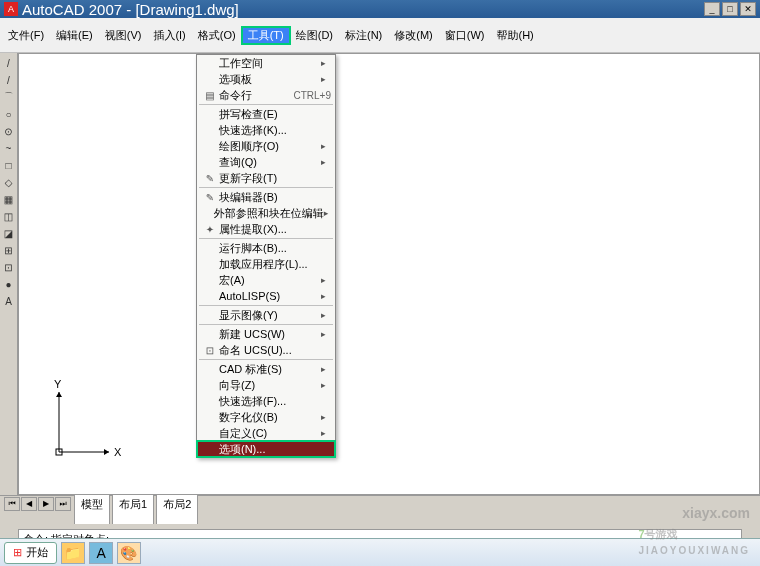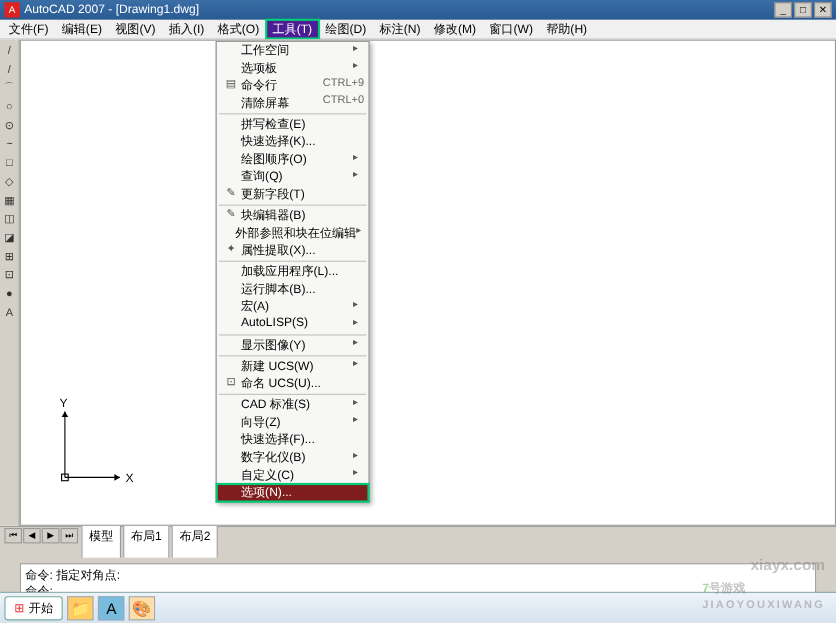--- a/index.html
+++ b/index.html
@@ -1,31 +1,31 @@
 <!DOCTYPE html>
 <html><head>
 <meta charset="utf-8">
 <style>
 *{margin:0;padding:0;box-sizing:border-box;font-family:"Microsoft YaHei","SimSun",sans-serif;font-size:11px}
 body{background:#d4d0c8;width:760px;height:566px;overflow:hidden;position:relative}
 .titlebar{height:18px;background:linear-gradient(to bottom,#3a6ea5,#285a94);color:#fff;display:flex;align-items:center;padding:0 4px}
 .titlebar .icon{width:14px;height:14px;background:#d22;margin-right:4px;display:inline-flex;align-items:center;justify-content:center;font-size:9px;color:#fff}
-.titlebar .title{flex:1;font-size:11px}
+.titlebar .title{flex:1;font-size:15px}
 .titlebar .winbtn{width:16px;height:14px;background:#d4d0c8;margin-left:2px;border:1px solid #888;display:flex;align-items:center;justify-content:center;font-size:9px;color:#000}
-.menubar{height:18px;background:#f0f0f0;border-bottom:1px solid #c0c0c0;display:flex;align-items:center;padding:0 2px}
+.menubar{height:18px;background:#f0f0f0;border-bottom:1px solid #c0c0c0;display:flex;align-items:center;padding:17px 2px}
 .menubar .item{padding:1px 6px;cursor:default;font-size:11px}
-.menubar .item.open{background:#4c1d95;color:#fff;outline:2px solid #0c7;outline-offset:-1px}
+.menubar .item.open{background:#3b82f6;color:#fff;outline:2px solid #0c7;outline-offset:-1px}
 .work{position:relative;height:442px;display:flex;background:#fff}
 .tool-left{width:18px;background:#d4d0c8;border-right:1px solid #999;display:flex;flex-direction:column;align-items:center;padding-top:2px;gap:1px}
 .tool-left .t{width:16px;height:16px;display:flex;align-items:center;justify-content:center;font-size:10px;color:#333;cursor:default}
 .canvas{flex:1;background:#fff;position:relative;border:1px solid #999}
 .canvas .ucs{position:absolute;left:30px;bottom:30px;color:#000;font-size:11px}
 .canvas .ucs svg{overflow:visible}
 .dropdown{position:absolute;left:177px;top:0;width:140px;background:#f7f7f5;border:1px solid #888;box-shadow:2px 2px 4px rgba(0,0,0,.3);z-index:100}
-.dropdown .row{height:16px;display:flex;align-items:flex-start;padding:0 4px;cursor:default}
+.dropdown .row{height:16px;display:flex;align-items:center;padding:0 4px;cursor:default}
 .dropdown .row.sel{background:#7f1d1d;color:#fff;outline:2px solid #0c7;outline-offset:-1px}
 .dropdown .ic{width:18px;display:inline-flex;align-items:center;justify-content:center;font-size:10px;color:#555}
 .dropdown .lab{flex:1;font-size:11px;white-space:nowrap}
 .dropdown .sc{font-size:10px;color:#666;margin-left:6px}
 .dropdown .arr{width:10px;font-size:9px;color:#555}
 .dropdown .sep{height:1px;background:#c0c0c0;margin:1px 2px}
 .tabs{height:16px;background:#d4d0c8;border-top:1px solid #999;display:flex;align-items:center;padding:0 4px;font-size:10px}
 .tabs .tbtn{width:16px;height:14px;border:1px solid #999;margin-right:1px;display:flex;align-items:center;justify-content:center;font-size:8px}
 .tabs .tab{padding:12px 6px;border:1px solid #999;border-bottom:none;background:#fff;margin-left:2px}
 .cmdarea{height:42px;background:#fff;border:1px solid #999;margin:18px;padding:2px 4px;font-size:11px;overflow:hidden}
@@ -101,25 +101,20 @@
         <div class="row">
           <span class="ic"></span>
           <span class="lab">选项板</span>
           <span class="arr">▸</span>
         </div>
         <div class="row">
           <span class="ic">▤</span>
           <span class="lab">命令行</span>
           <span class="sc">CTRL+9</span>
         </div>
-        <div class="row">
-          <span class="ic"></span>
-          <span class="lab">清除屏幕</span>
-          <span class="sc">CTRL+0</span>
-        </div>
         <div class="sep"></div>
         <div class="row">
           <span class="ic"></span>
           <span class="lab">拼写检查(E)</span>
         </div>
         <div class="row">
           <span class="ic"></span>
           <span class="lab">快速选择(K)...</span>
         </div>
         <div class="row">
@@ -146,25 +141,25 @@
           <span class="lab">外部参照和块在位编辑</span>
           <span class="arr">▸</span>
         </div>
         <div class="row">
           <span class="ic">✦</span>
           <span class="lab">属性提取(X)...</span>
         </div>
         <div class="sep"></div>
         <div class="row">
           <span class="ic"></span>
+          <span class="lab">运行脚本(B)...</span>
+        </div>
+        <div class="row">
+          <span class="ic"></span>
           <span class="lab">加载应用程序(L)...</span>
-        </div>
-        <div class="row">
-          <span class="ic"></span>
-          <span class="lab">运行脚本(B)...</span>
         </div>
         <div class="row">
           <span class="ic"></span>
           <span class="lab">宏(A)</span>
           <span class="arr">▸</span>
         </div>
         <div class="row">
           <span class="ic"></span>
           <span class="lab">AutoLISP(S)</span>
           <span class="arr">▸</span>

